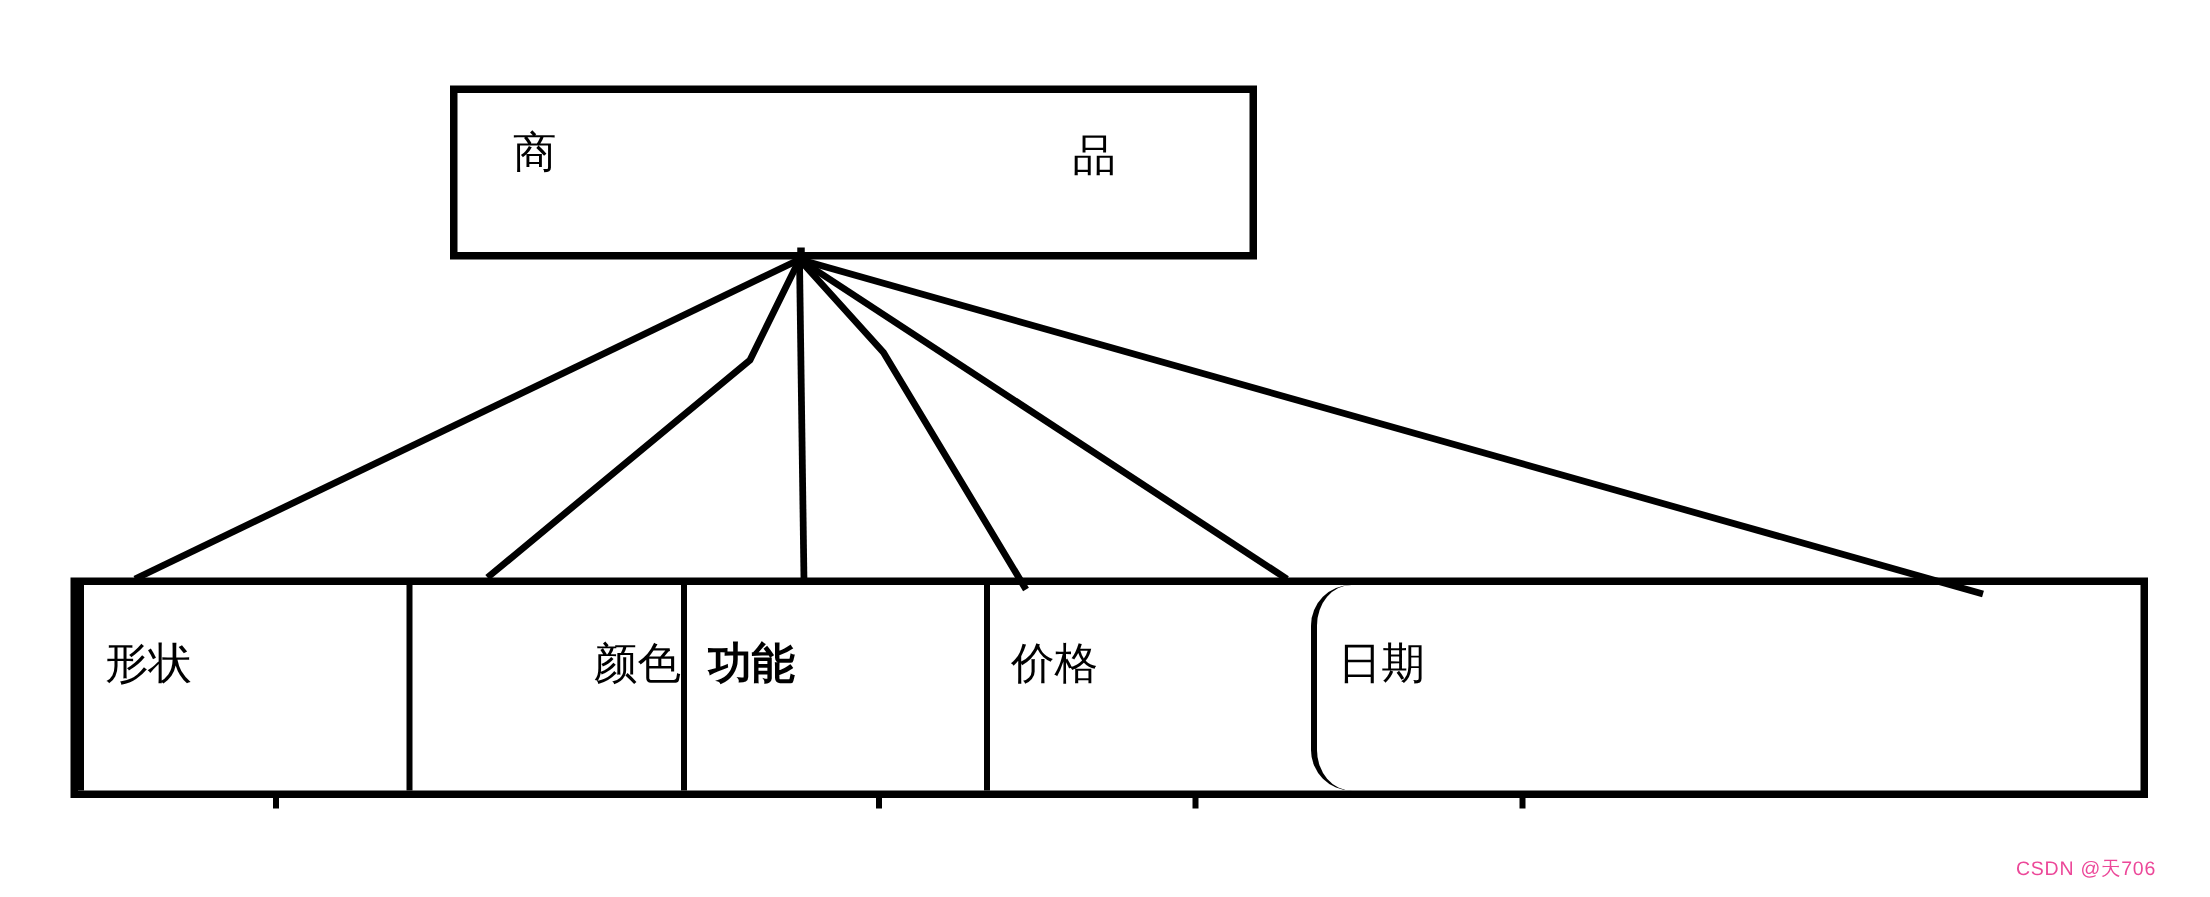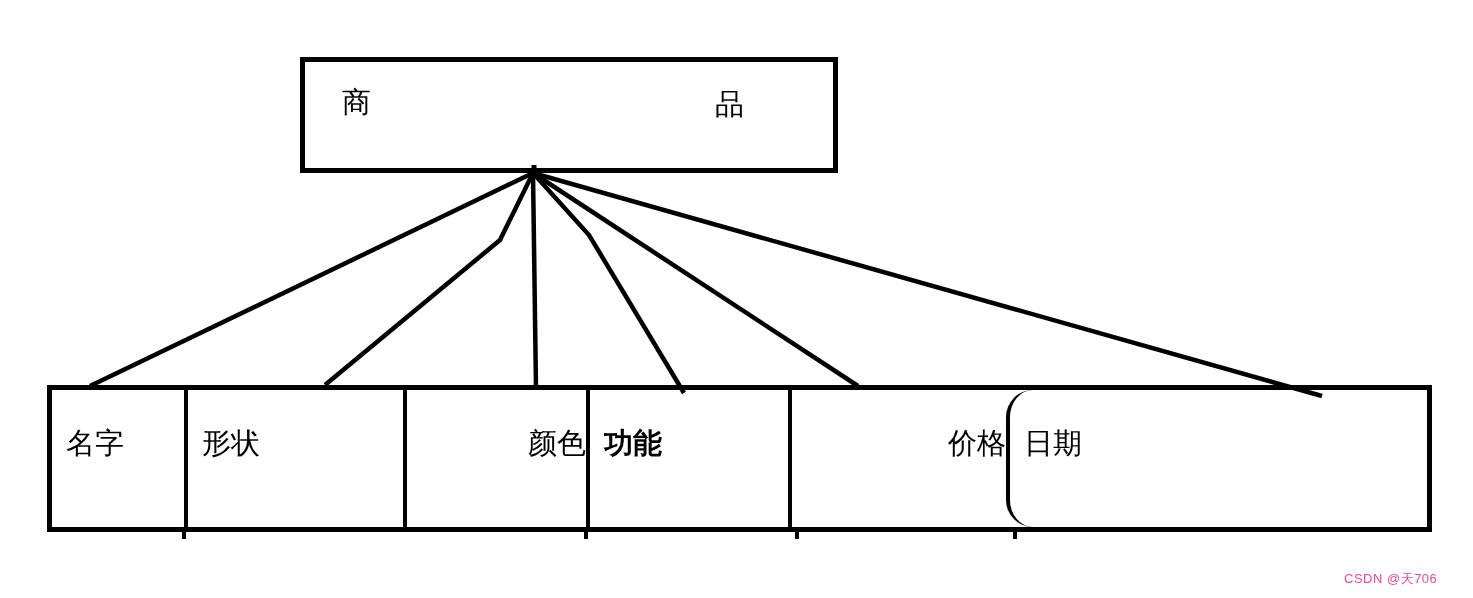--- a/index.html
+++ b/index.html
@@ -61,23 +61,22 @@
       <line x1="797" y1="530" x2="797" y2="539" stroke="#000000" stroke-width="4"></line>
       <line x1="1015" y1="530" x2="1015" y2="539" stroke="#000000" stroke-width="4"></line>
     </svg>
 
   <div class="entity-box">
     <span class="entity-label left-part">商</span>
     <span class="entity-label right-part">品</span>
   </div>
 
   <div class="attr-row">
-      <div class="attr-cell" style="width: 132px;"><span>名字</span></div>
       <div class="attr-cell divided" style="width: 219px;"><span>形状</span></div>
       <div class="attr-cell divided" style="width: 183px; text-align: right;"><span>颜色</span></div>
       <div class="attr-cell divided" style="width: 202px; font-weight: bold;"><span>功能</span></div>
-      <div class="attr-cell divided" style="width: 218px; text-align: right;"><span>价格</span></div>
+      <div class="attr-cell divided" style="width: 218px;"><span>价格</span></div>
       <div class="attr-cell divided" style="width: 264px; border-radius: 27px;"><span>日期</span></div>
     </div>
 
   <div class="watermark" style="color: #ec4899;">CSDN @天706</div>
 
 </div>
 
 </body></html>

